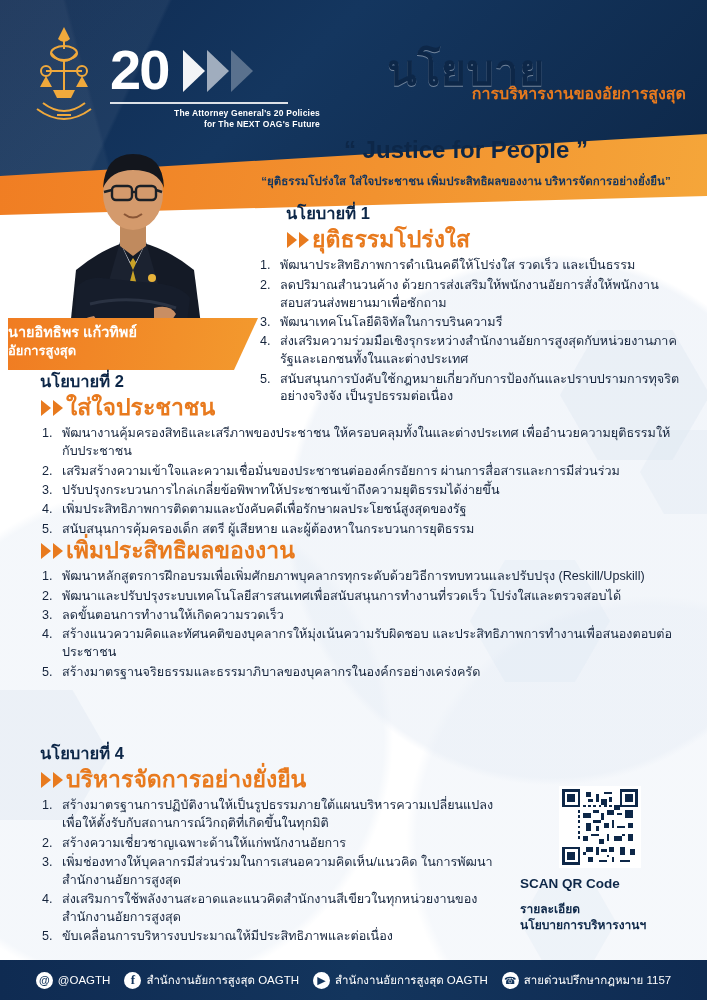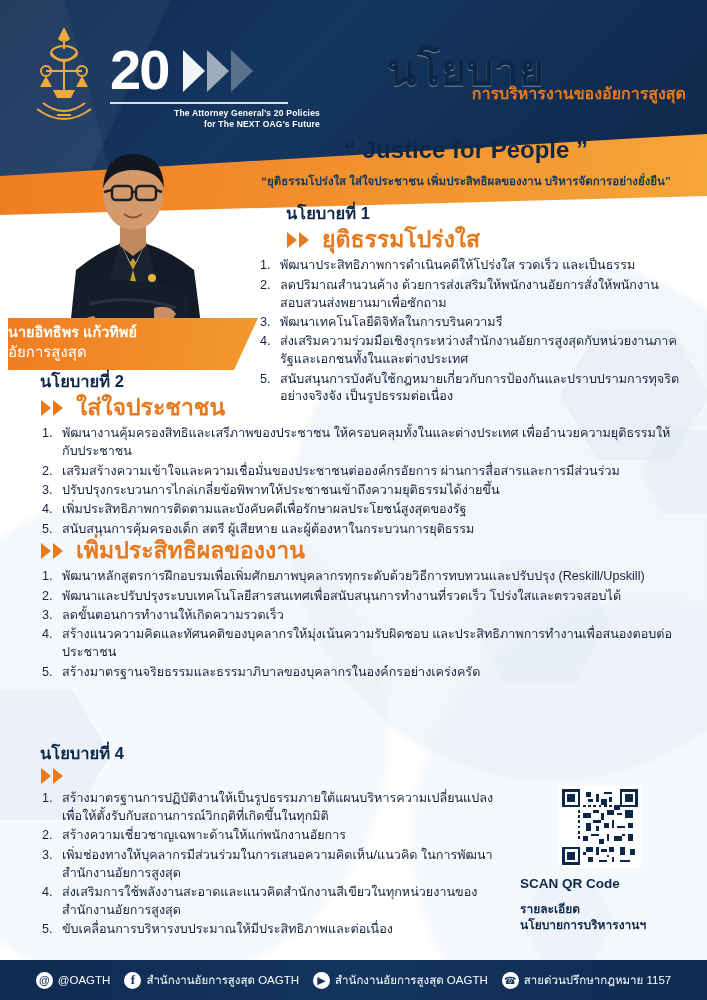--- a/index.html
+++ b/index.html
@@ -107,28 +107,28 @@
     position: absolute; left: 28px; top: 118px; width: 210px; height: 228px;
   }
   .namebar {
     position: absolute; left: 8px; top: 318px; width: 250px; height: 55px;
     background: linear-gradient(100deg, #f07c22 0%, #f39a2e 100%);
     clip-path: polygon(0 0, 250px 0, 226px 52px, 0 52px);
     color: #ffffff; 
     padding: 5px 26px 0 0;
   }
   .namebar .n1 { font-size: 14.5px; font-weight: 700; line-height: 1.35; }
-  .namebar .n2 { font-size: 15px; font-weight: 400; line-height: 1.25; }
+  .namebar .n2 { font-size: 13px; font-weight: 700; line-height: 1.25; }
   
   .section { position: absolute; color: #0d2748; }
   .sec-label {
     font-size: 16.5px; font-weight: 700; color: #0d2748; margin-bottom: 1px;
   }
   .sec-head {
-    display: flex; align-items: center; gap: 10px;
+    display: flex; align-items: center; gap: 0;
     color: #e87a1e; font-size: 23px; font-weight: 700; line-height: 1.1;
     margin-bottom: 5px;
   }
   .sec-head .arrows { display: inline-flex; gap: 2px; }
   ol.items {
     list-style: none; counter-reset: li;
   }
   ol.items li {
     counter-increment: li;
     position: relative;
@@ -344,20 +344,21 @@
 
   <div class="section" id="sec4">
     <div class="sec-label">นโยบายที่ 4</div>
     <div class="sec-head">
       <span class="arrows">
         <svg width="26" height="18" viewBox="0 0 26 18" aria-hidden="true">
           <path d="M1 1 L11 9 L1 17 Z" fill="#e87a1e"></path>
           <path d="M13 1 L23 9 L13 17 Z" fill="#e87a1e"></path>
         </svg>
       </span>
+      <span>บริหารจัดการอย่างยั่งยืน</span>
     </div>
     <ol class="items">
       <li>สร้างมาตรฐานการปฏิบัติงานให้เป็นรูปธรรมภายใต้แผนบริหารความเปลี่ยนแปลง เพื่อให้ตั้งรับกับสถานการณ์วิกฤติที่เกิดขึ้นในทุกมิติ</li>
       <li>สร้างความเชี่ยวชาญเฉพาะด้านให้แก่พนักงานอัยการ</li>
       <li>เพิ่มช่องทางให้บุคลากรมีส่วนร่วมในการเสนอความคิดเห็น/แนวคิด ในการพัฒนาสำนักงานอัยการสูงสุด</li>
       <li>ส่งเสริมการใช้พลังงานสะอาดและแนวคิดสำนักงานสีเขียวในทุกหน่วยงานของสำนักงานอัยการสูงสุด</li>
       <li>ขับเคลื่อนการบริหารงบประมาณให้มีประสิทธิภาพและต่อเนื่อง</li>
     </ol>
   </div>
 

